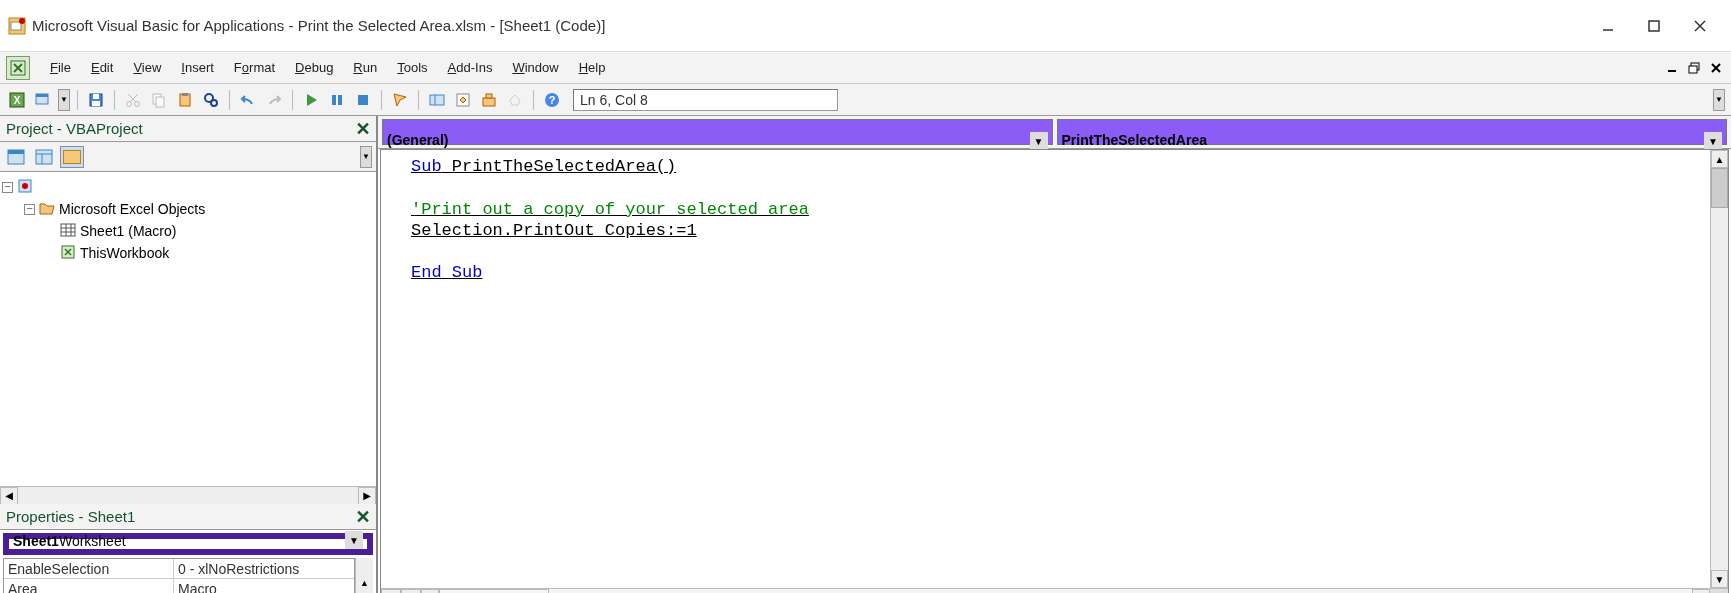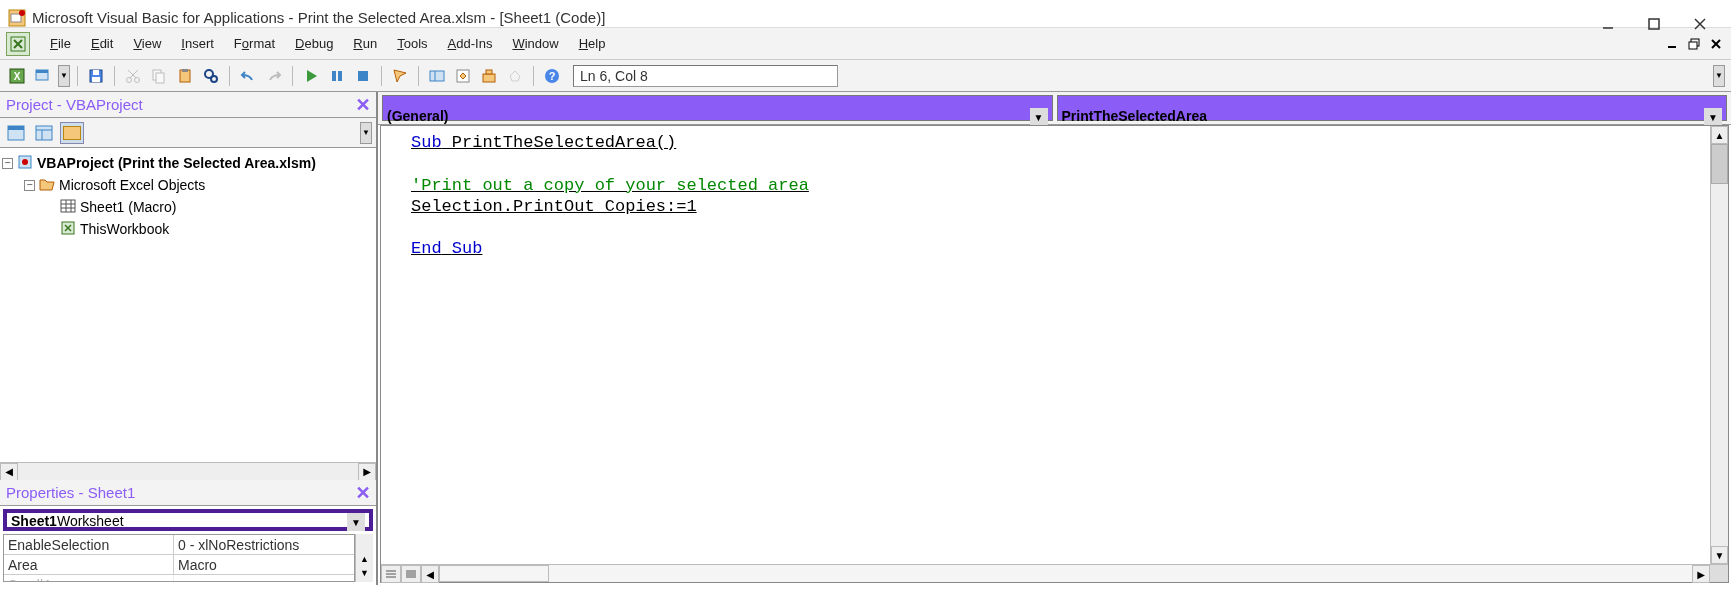--- a/index.html
+++ b/index.html
@@ -1,49 +1,49 @@
 <!DOCTYPE html>
 <html><head>
 <meta charset="utf-8">
 <style>
 * { box-sizing: border-box; margin: 0; padding: 0; }
 body { font-family: "Segoe UI", Tahoma, sans-serif; font-size: 13px; background: #fff; overflow: hidden; width: 1731px; height: 593px; }
-.titlebar { height: 28px; display: flex; padding: 9px 8px; background: #fff; border-bottom: 1px solid #ddd; }
+.titlebar { height: 52px; display: flex; align-items: center; padding: 9px 8px; background: #fff; border-bottom: 1px solid #ddd; }
 .titlebar .icon { width: 18px; height: 18px; margin-right: 6px; }
 .titlebar .title { flex: 1; color: #333; font-size: 15px; }
 .winbtn { width: 46px; height: 30px; display: flex; align-items: center; justify-content: center; color: #333; }
 .winbtn svg { width: 12px; height: 12px; }
 .menubar { height: 32px; display: flex; align-items: center; padding: 0 6px; background: #f3f3f3; border-bottom: 1px solid #ccc; }
 .excel-icon-box { width: 24px; height: 24px; background:#d9ead3; border:1px solid #7ba05b; display:flex; align-items:center; justify-content:center; margin-right:10px; font-size:10px; color:#38761d; font-weight:bold;}
 .menuitem { padding: 4px 10px; color: #222; font-size: 13px; }
 .menuitem span.ul { text-decoration: underline; }
 .mdi-btns { margin-left:auto; display:flex; gap:4px; }
 .mdi-btn { width:18px; height:18px; display:flex; align-items:center; justify-content:center; }
 .toolbar { height: 32px; display:flex; align-items:center; padding:0 6px; background:#f3f3f3; border-bottom:1px solid #999; gap:4px;}
 .tbtn { width:22px; height:22px; display:flex; align-items:center; justify-content:center; color:#555;}
 .tsep { width:1px; height:20px; background:#bbb; margin:0 3px;}
 .cursorpos { background:#fff; border:1px solid #999; border-top-color:#777; border-left-color:#777; height:22px; width:265px; padding:2px 6px; font-size:14px; color:#333; margin-left:6px;}
 .tb-dropdown-tiny { width:12px; height:22px; background:#ddd; border:1px solid #999; display:flex; align-items:center; justify-content:center; font-size:8px;}
 .content { display:flex; height: calc(593px - 36px - 32px - 32px); }
 .left { width: 378px; display:flex; flex-direction:column; border-right:2px solid #888;}
-.panel-header { height:26px; display:flex; align-items:center; background:#f3f3f3; border-bottom:1px solid #999; padding-left:6px; font-size:15px; color:#8b5cf6;}
+.panel-header { height:26px; display:flex; align-items:center; background:#f3f3f3; border-bottom:1px solid #999; padding-left:6px; font-size:15px; color:#14532d;}
 .panel-header .close { margin-left:auto; width:22px; height:22px; display:flex; align-items:center; justify-content:center; font-size:18px; font-weight:bold; margin-right:2px;}
 .view-toolbar { height:30px; display:flex; align-items:center; gap:4px; padding:0 4px; background:#f3f3f3; border-bottom:1px solid #999;}
 .vbtn { width:24px; height:22px; border:1px solid transparent; display:flex; align-items:center; justify-content:center;}
 .vbtn.pressed { background:#cde; border:1px solid #88a;}
 .folder-ico { width:18px; height:14px; background:#f4c77b; border:1px solid #b8860b;}
 .tree { flex:1; background:#fff; overflow:hidden; padding:4px 2px; font-size:14px; position:relative;}
 .tree-row { display:flex; align-items:center; height:22px; gap:4px; white-space:nowrap;}
 .tree-ind { display:inline-block;}
 .expander { width:11px; height:11px; border:1px solid #888; display:flex; align-items:center; justify-content:center; font-size:10px; line-height:1; color:#555; font-family:monospace;}
 .tree-hscroll { height:18px; background:#eee; border-top:1px solid #bbb; display:flex; align-items:center;}
 .tree-hscroll .arrow { width:18px; height:18px; display:flex; align-items:center; justify-content:center; background:#eee; border:1px solid #bbb; font-size:10px;}
 .tree-hscroll .track { flex:1; background:#f5f5f5;}
 .props { display:flex; flex-direction:column; }
-.obj-dd { margin:3px; height:22px; display:flex; align-items:flex-start; border:4px solid #4c1d95; background:#fff; padding:0 4px; font-size:14px;}
+.obj-dd { margin:3px; height:22px; display:flex; align-items:flex-end; border:6px solid #4c1d95; background:#fff; padding:0 4px; font-size:14px;}
 .obj-dd .ddarrow { margin-left:auto; width:18px; height:18px; background:#ddd; display:flex; align-items:center; justify-content:center; font-size:10px;}
 .tabs { display:flex; padding-left:4px; }
 .tab { padding:3px 10px 4px 10px; border:1px solid #999; border-bottom:none; background:#eee; font-size:14px; margin-right:-1px;}
 .tab.active { background:#fff; position:relative; z-index:1;}
 .propgrid { border:1px solid #999; margin:0 3px 3px 3px; height:48px; overflow:hidden; background:#fff;}
 .proprow { display:flex; height:20px; border-bottom:1px solid #ccc; font-size:14px;}
 .proprow .pname { width:170px; border-right:1px solid #ccc; padding:2px 4px; color:#333;}
 .proprow .pval { flex:1; padding:2px 4px; color:#333;}
 .prop-sb { width:18px; background:#eee; border-left:1px solid #bbb;}
 .right { flex:1; display:flex; flex-direction:column;}
@@ -278,21 +278,20 @@
         </div>
       <div style="margin-left:auto" class="tb-dropdown-tiny">▼</div>
     </div>
     <div class="tree">
       <div class="tree-row">
         <span class="expander">−</span>
         <span><svg width="16" height="16" viewBox="0 0 16 16">
               <rect x="2" y="2" width="12" height="12" fill="#cfe2f3" stroke="#3d85c6"></rect>
               <circle cx="8" cy="8" r="3" fill="#c00"></circle>
             </svg></span>
-        <b>VBAProject (Print the Selected Area.xlsm)</b>
       </div>
       <div class="tree-row">
         <span class="tree-ind" style="width:18px"></span>
         <span class="expander">−</span>
         <span><svg width="16" height="14" viewBox="0 0 16 14">
               <path d="M1 3 L6 3 L8 5 L15 5 L13 13 L1 13 Z" fill="#f4c77b" stroke="#b45f06"></path>
             </svg></span>
         <span>Microsoft Excel Objects</span>
       </div>
       <div class="tree-row">

